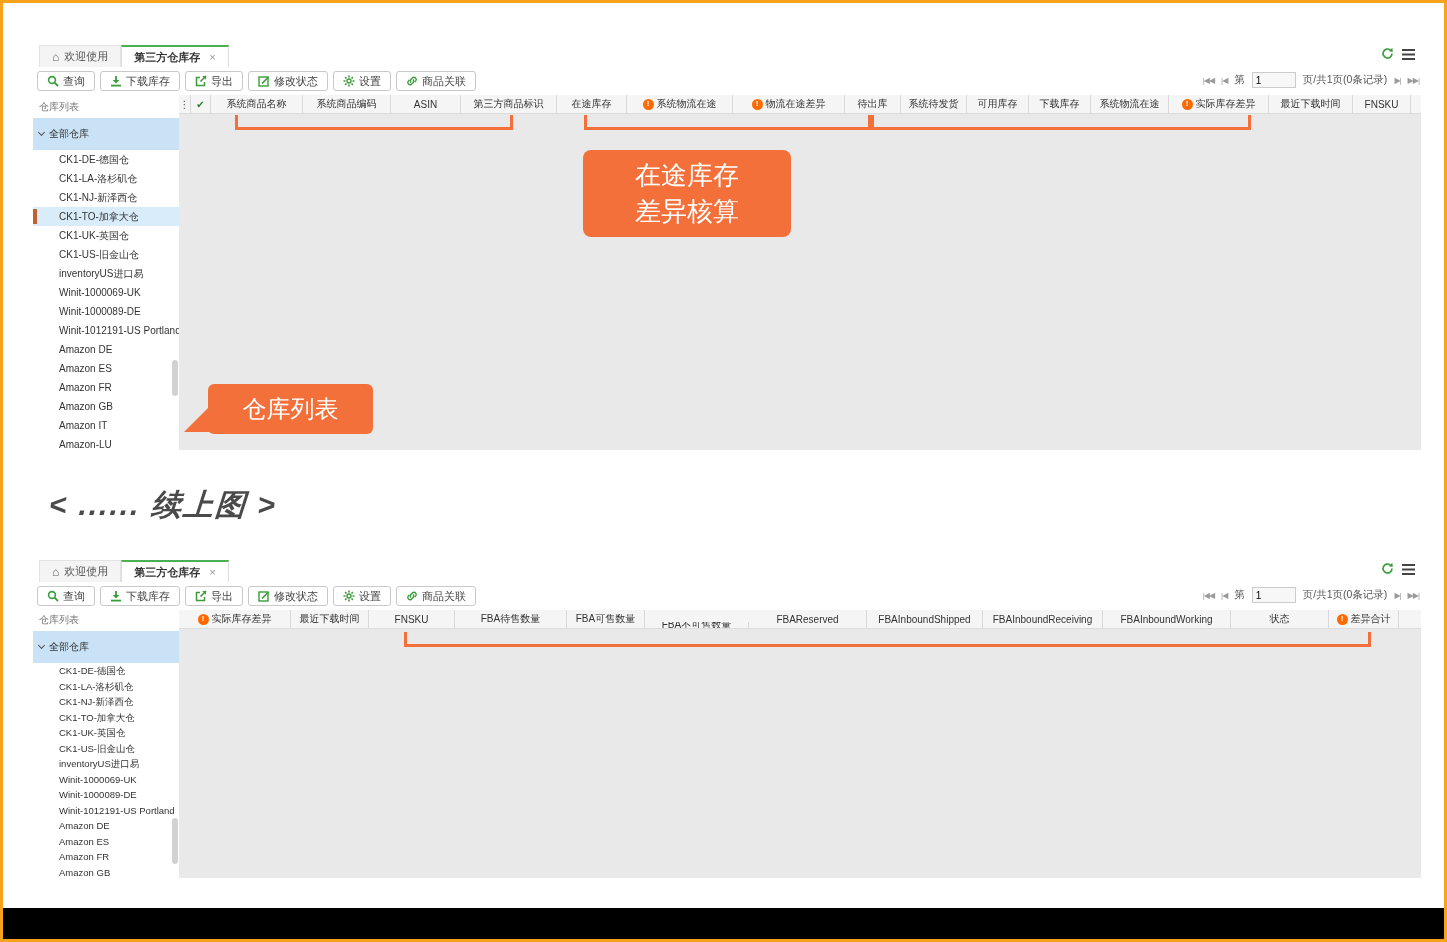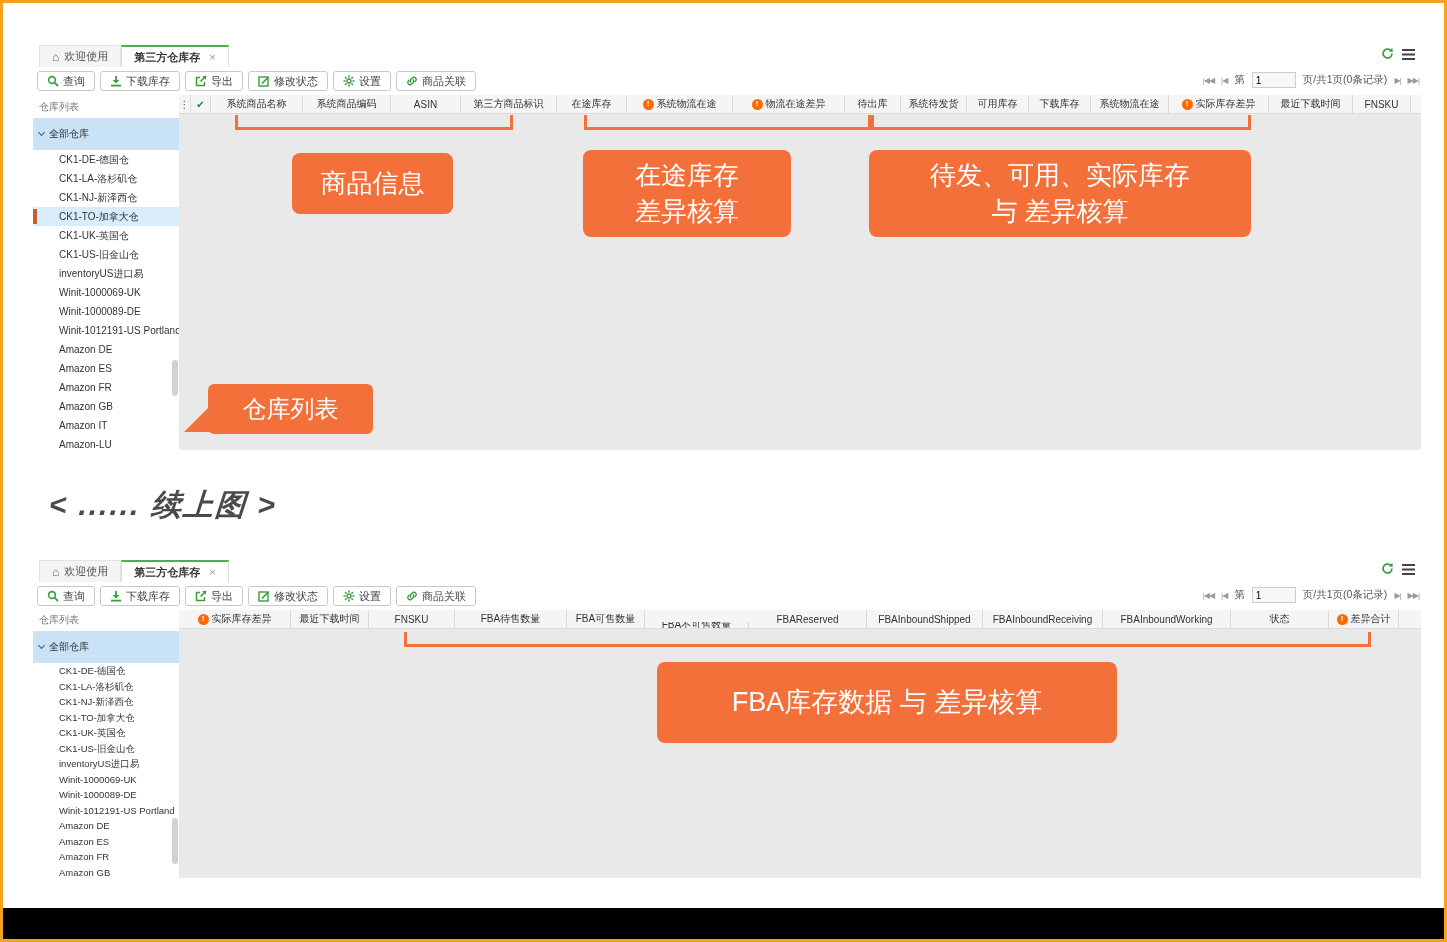--- a/index.html
+++ b/index.html
@@ -265,25 +265,22 @@
             <div class="hcell" style="width: 84px;">
               <span>最近下载时间</span>
             </div>
             <div class="hcell" style="width: 58px;">
               <span>FNSKU</span>
             </div>
           </div>
         <div class="bracket bk1"></div>
         <div class="bracket bk2"></div>
         <div class="bracket bk3"></div>
-        <div class="callout co-product">商品信息</div>
         <div class="callout co-transit">在途库存
 差异核算</div>
-        <div class="callout co-stock">待发、可用、实际库存
-与 差异核算</div>
         <div class="callout co-wh">
           <span>仓库列表</span>
           <span class="wtail"></span>
         </div>
       </div>
     </div>
   </div>
 
   <div class="divider">&lt; ...... 续上图 &gt;</div>
 
@@ -441,19 +438,18 @@
             </div>
             <div class="hcell" style="width: 98px;">
               <span>状态</span>
             </div>
             <div class="hcell" style="width: 70px;">
               <span class="info">!</span>
               <span>差异合计</span>
             </div>
           </div>
         <div class="bracket bk-fba"></div>
-        <div class="callout co-fba">FBA库存数据 与 差异核算</div>
       </div>
     </div>
   </div>
 
   <div class="blackbar"></div>
 </div>
 
 </body></html>

